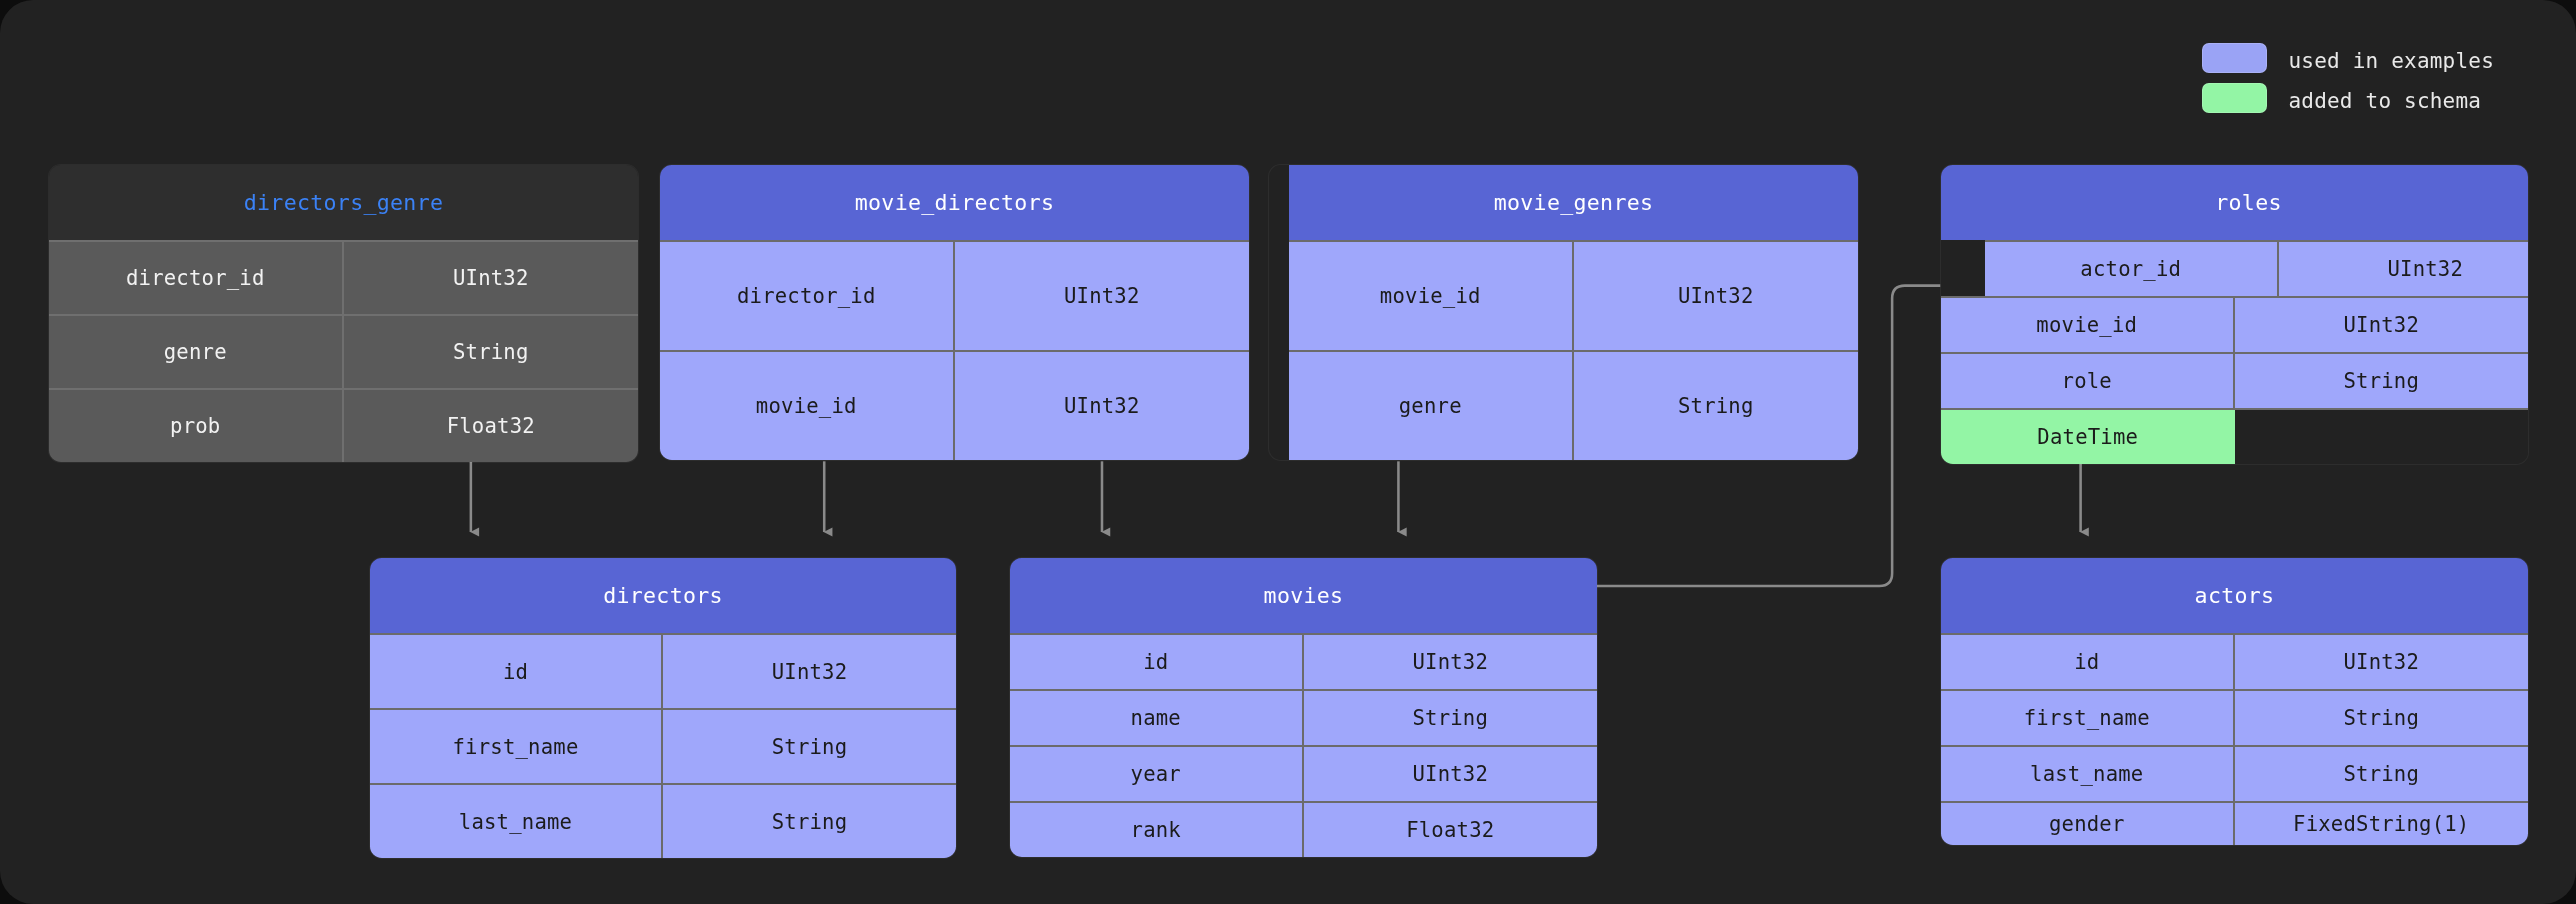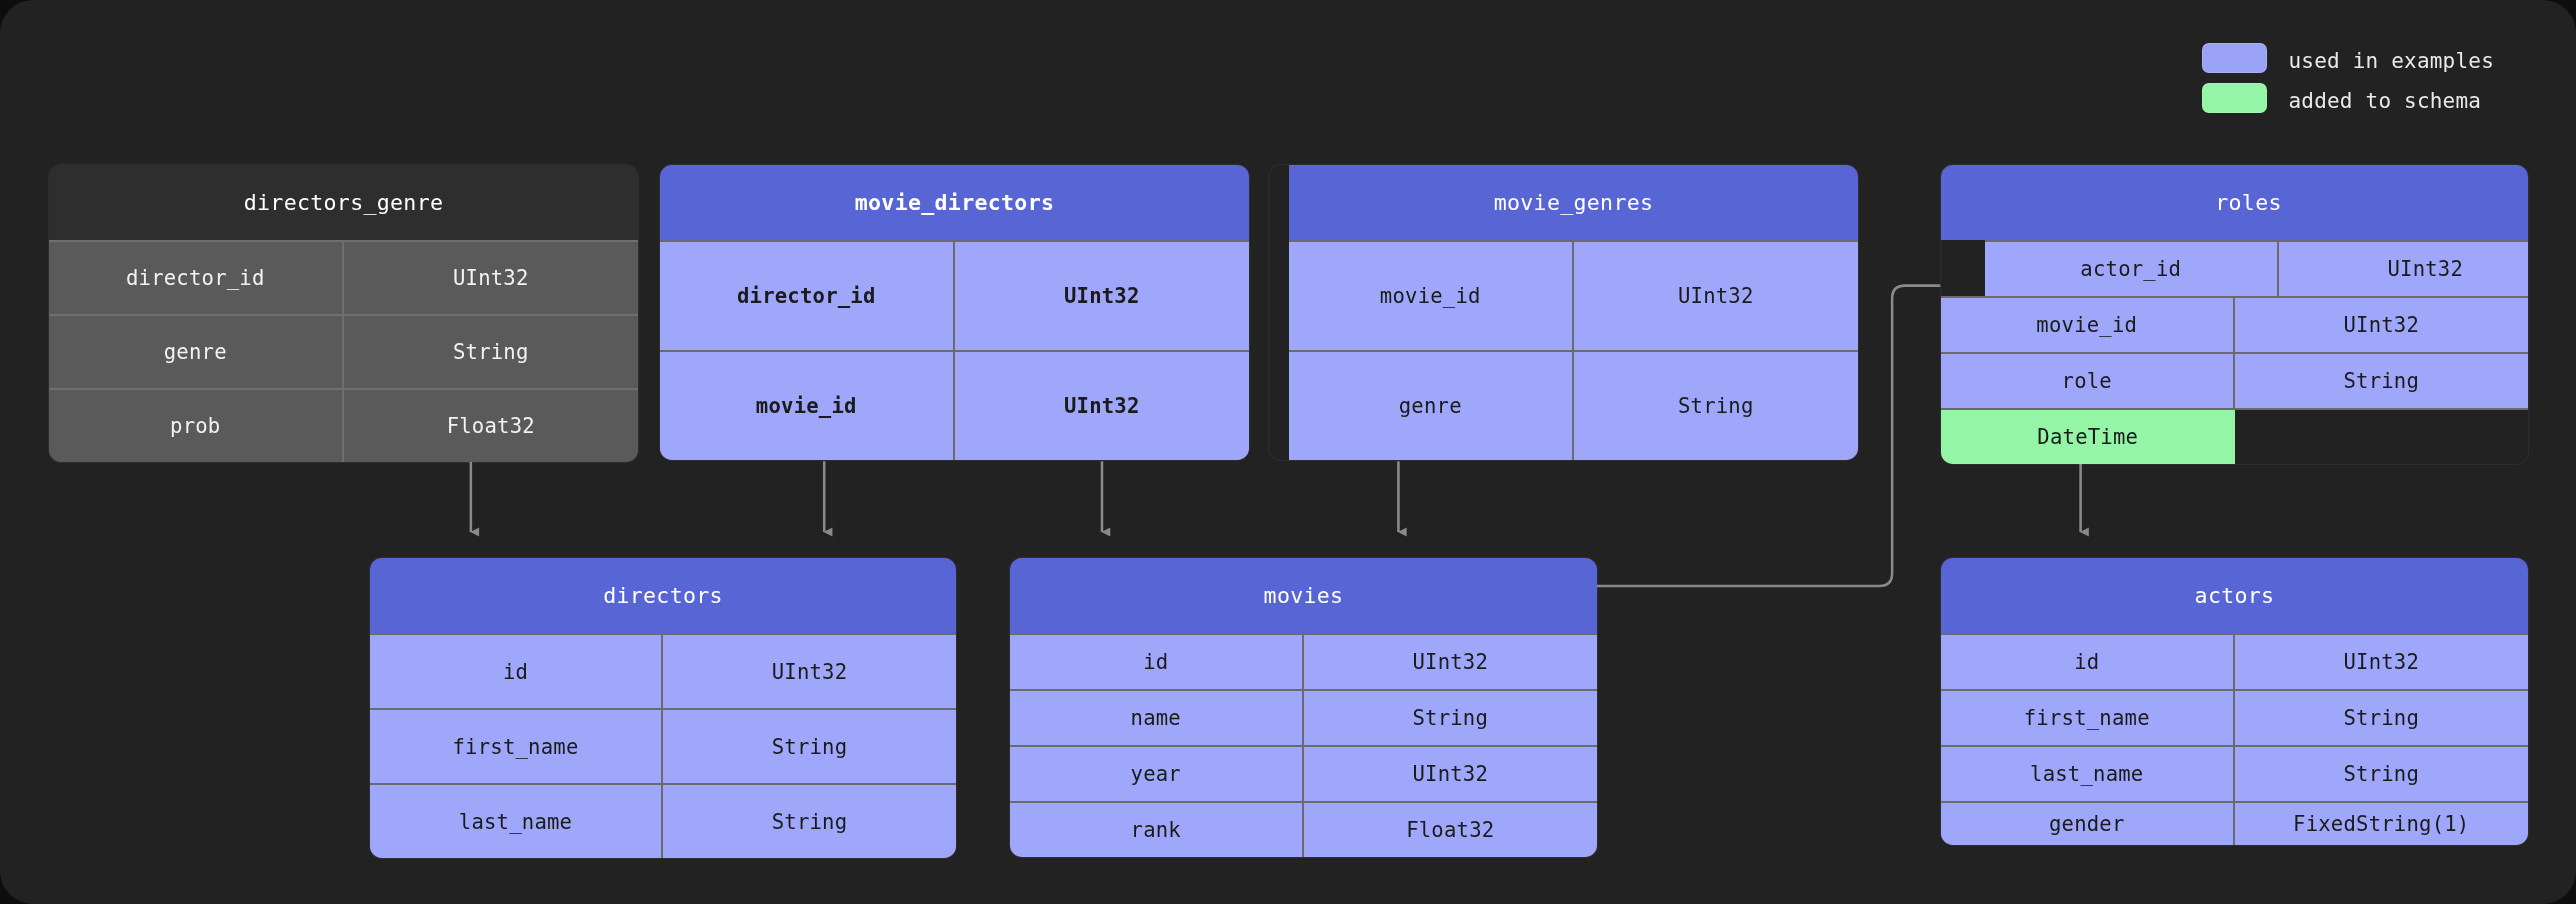--- a/index.html
+++ b/index.html
@@ -90,21 +90,21 @@
     font-size: 20.6px;
     letter-spacing: 0.2px;
     color: #1b1b1b;
     overflow: hidden;
     white-space: nowrap;
   }
   .cell.col-name { width: 50%; border-right: 2px solid #6b6b6b; }
   .cell.col-type { width: 50%; }
 
   
-  .table-node.muted .table-title { background: #2e2e2e; color: #ffffff; }
+  .table-node.muted .table-title { background: #2e2e2e; color: #3b82f6; }
   .table-node.muted .cell { background: #5a5a5a; color: #f2f2f2; }
   .table-node.muted .table-row { border-top-color: #6f6f6f; }
   .table-node.muted .cell.col-name { border-right-color: #6f6f6f; }
 </style>
 </head>
 <body>
 
 <div id="canvas">
 
   <svg id="connectors" viewBox="0 0 2623 921" xmlns="http://www.w3.org/2000/svg">
@@ -153,21 +153,21 @@
         </div>
         <div class="table-row" style="height: 74px;">
           <div class="cell col-name" style="height: 100%;">genre</div>
           <div class="cell col-type" style="height: 100%;">String</div>
         </div>
         <div class="table-row" style="height: 74px;">
           <div class="cell col-name" style="height: 100%;">prob</div>
           <div class="cell col-type" style="height: 100%;">Float32</div>
         </div>
       </div>
-      <div class="table-node" style="left: 660px; top: 165px; width: 589px; font-weight: bold;">
+      <div class="table-node" style="left: 660px; top: 165px; width: 589px;">
         <div class="table-title" style="height: 75px; background: rgb(88, 101, 212);">movie_directors</div>
         <div class="table-row" style="height: 110px;">
           <div class="cell col-name" style="height: 100%; background: rgb(159, 167, 251);">director_id</div>
           <div class="cell col-type" style="height: 100%; background: rgb(159, 167, 251);">UInt32</div>
         </div>
         <div class="table-row" style="height: 110px;">
           <div class="cell col-name" style="height: 100%; background: rgb(159, 167, 251);">movie_id</div>
           <div class="cell col-type" style="height: 100%; background: rgb(159, 167, 251);">UInt32</div>
         </div>
       </div>

